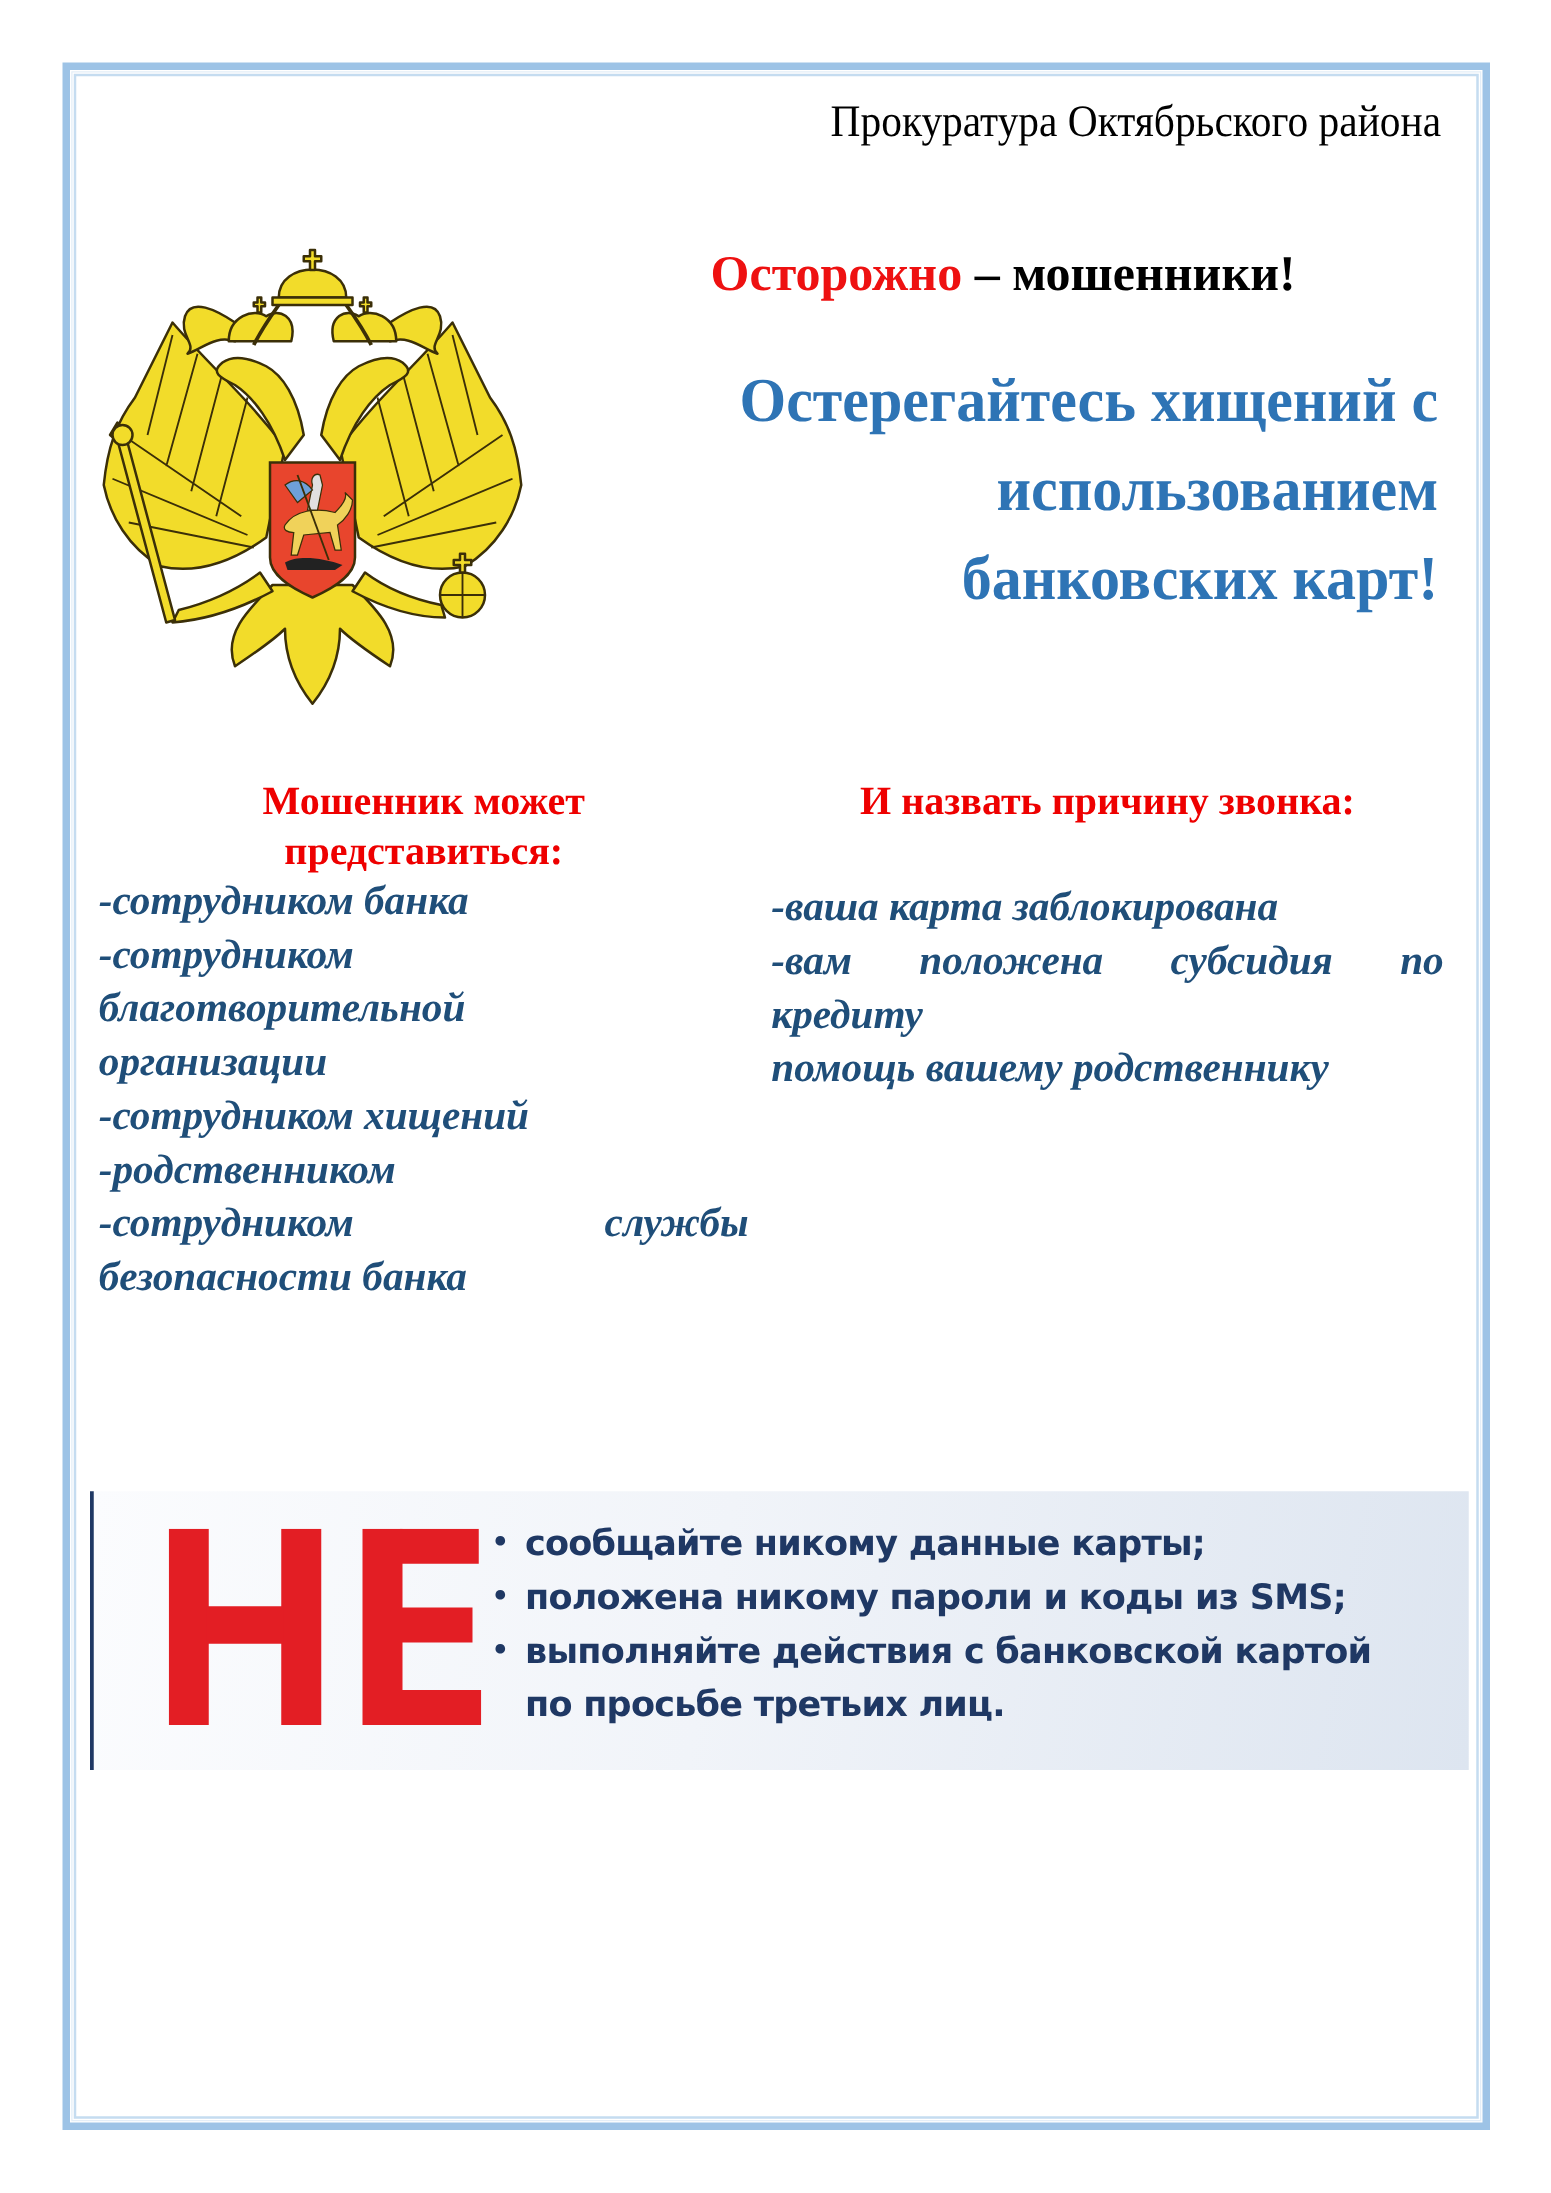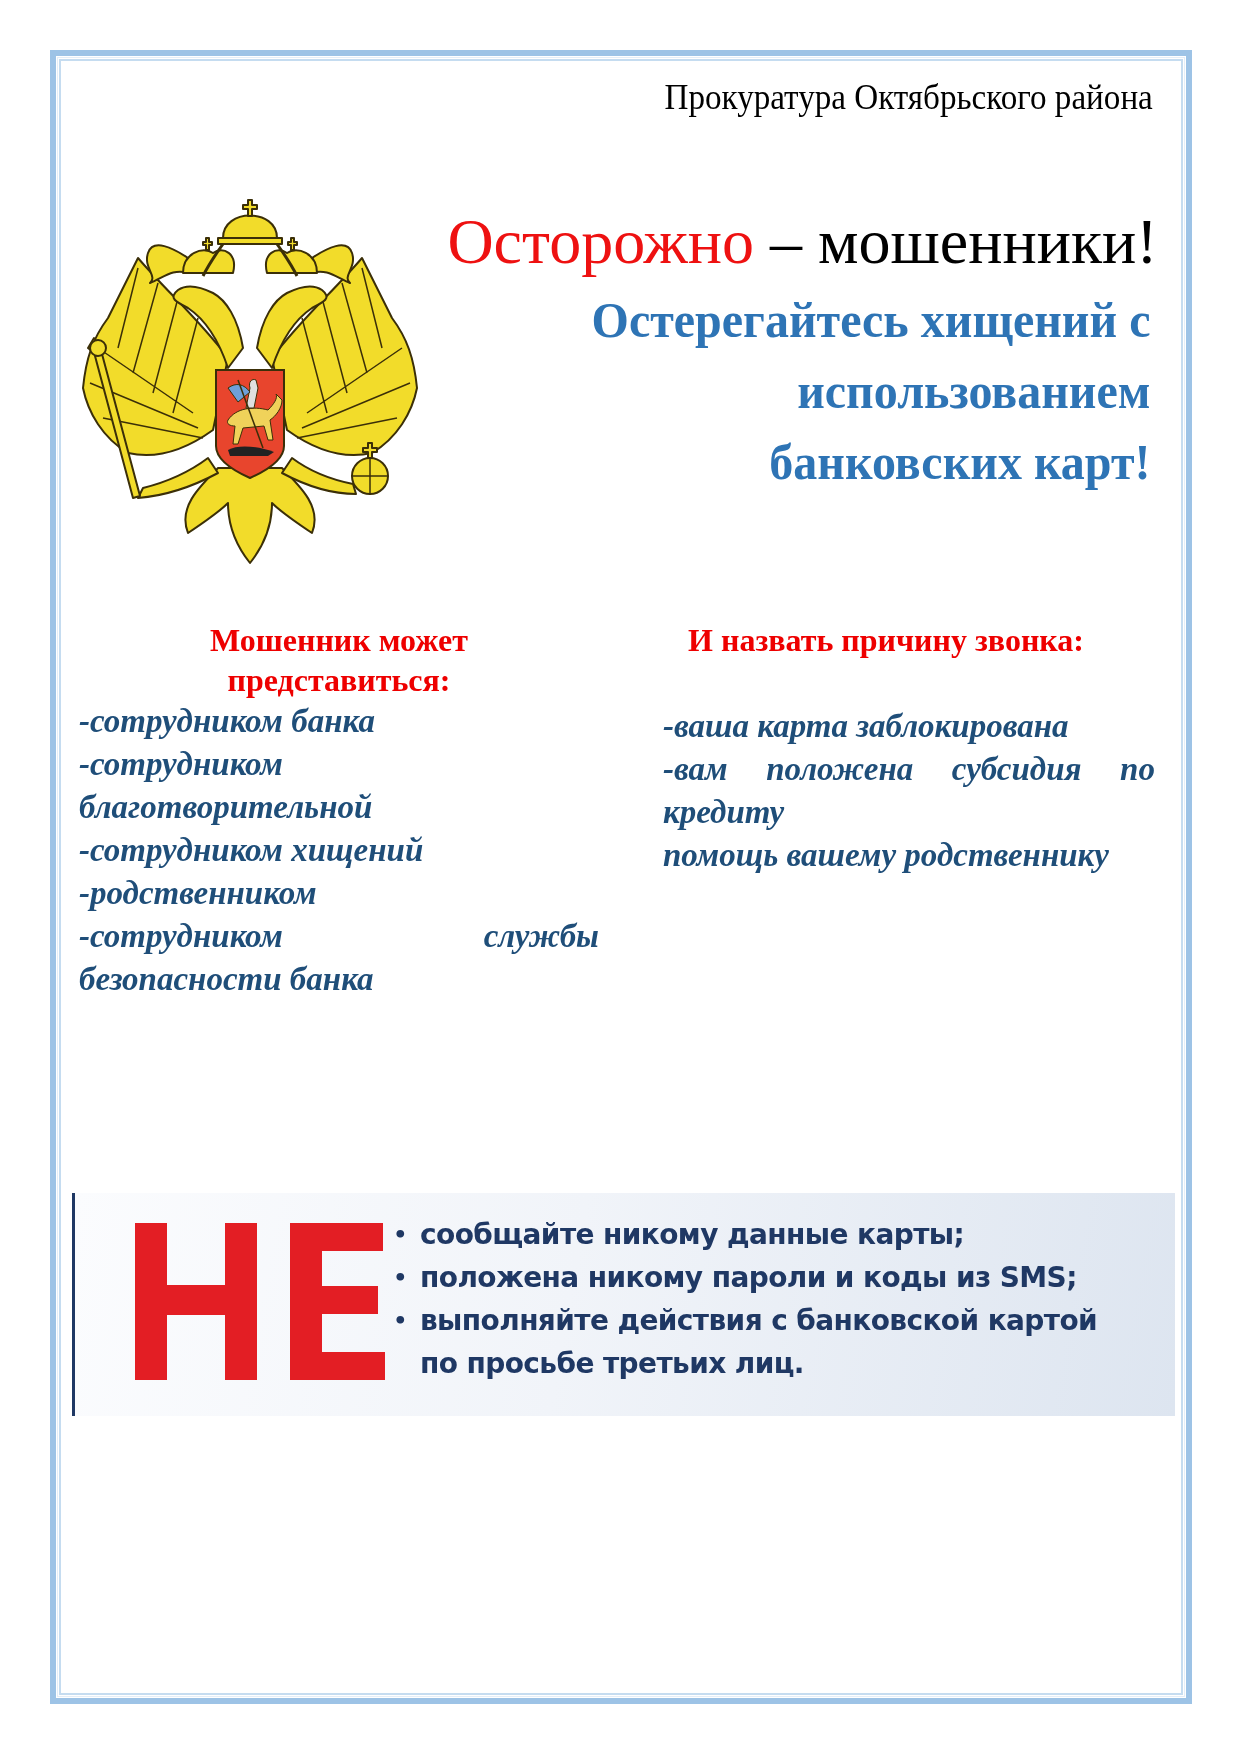--- a/index.html
+++ b/index.html
@@ -5,32 +5,32 @@
     html, body { margin: 0; padding: 0; background: #ffffff; }
     body { width: 1241px; height: 1754px; position: relative; overflow: hidden; font-family: "Liberation Serif", serif; }
     .frame-outer { position: absolute; left: 50px; top: 50px; width: 1142px; height: 1654px; box-sizing: border-box; border: 6px solid #9dc3e6; }
     .frame-inner { position: absolute; left: 59px; top: 59px; width: 1124px; height: 1636px; box-sizing: border-box; border: 2px solid #c5dcf0; }
     .frame-inner2 { position: absolute; left: 57px; top: 57px; width: 1128px; height: 1640px; box-sizing: border-box; border: 1px solid #e4eef8; }
 
     .org { position: absolute; right: 88px; top: 76px; font-size: 36px; color: #000; letter-spacing: 0px; transform: scaleX(0.92); transform-origin: right top; white-space: nowrap; }
 
     .emblem { position: absolute; left: 78px; top: 198px; width: 344px; height: 370px; }
 
-    .headline { position: absolute; left: 440px; top: 205px; width: 725px; text-align: center; font-size: 64px; white-space: nowrap; }
+    .headline { position: absolute; left: 440px; top: 195px; width: 725px; text-align: center; font-size: 40px; white-space: nowrap; font-weight: bold; }
     .headline .warn { color: #ee1111; }
     .headline .rest { color: #000; }
     .subhead { position: absolute; left: 440px; top: 285px; width: 725px; text-align: right; font-size: 50px; font-weight: bold; color: #2e74b5; line-height: 71px; }
     .subhead div { white-space: nowrap; transform: scaleX(0.96); }
 
     .col { position: absolute; top: 620px; font-size: 33px; }
     .col-left { left: 79px; width: 520px; }
     .col-right { left: 617px; width: 538px; }
     .col-title { color: #ee0000; font-weight: bold; text-align: center; line-height: 40px; font-size: 32px; }
     .col-list { color: #1f4e79; font-style: italic; line-height: 43px; text-align: justify; text-align-last: left; font-weight: bold; }
-    .col-right .col-list { margin-top: 45px; margin-left: 46px; }
+    .col-right .col-list { margin-top: 45px; }
     .col-left .col-list { margin-top: 0px; }
     .justify-line { display: flex; justify-content: space-between; }
 
     .banner { position: absolute; left: 72px; top: 1193px; width: 1103px; height: 223px;
       background: linear-gradient(100deg, #fbfcfe 0%, #f1f4f9 45%, #dde5f0 100%);
       border-left: 3px solid #1f3864; box-sizing: border-box; }
     .ne { position: absolute; left: 60px; top: 30px; width: 250px; height: 160px; }
     .ne-list { position: absolute; left: 305px; top: 20px; font-family: "DejaVu Sans", sans-serif; font-weight: bold; color: #1f3864; font-size: 28px; line-height: 43px; letter-spacing: -0.6px; }
     .ne-row { display: flex; white-space: nowrap; }
     .ne-bullet { width: 40px; text-align: center; font-size: 22px; }
@@ -104,20 +104,21 @@
 
 <div class="col col-left">
   <div class="col-title">
     <div>Мошенник может</div>
     <div>представиться:</div>
   </div>
   <div class="col-list">
     <div>-сотрудником банка</div>
     <div>-сотрудником</div>
     <div>благотворительной</div>
+    <div>организации</div>
     <div>-сотрудником хищений</div>
     <div>-родственником</div>
     <div class="justify-line">
       <span>-сотрудником</span>
       <span>службы</span>
     </div>
     <div>безопасности банка</div>
   </div>
 </div>
 

